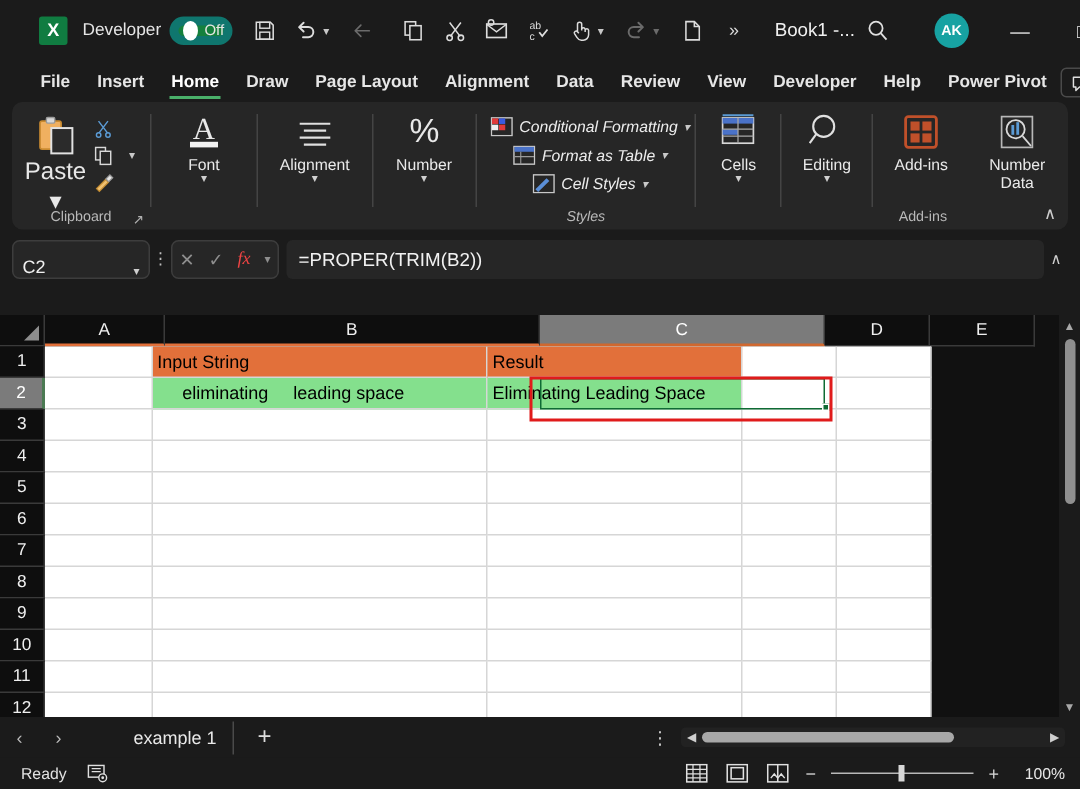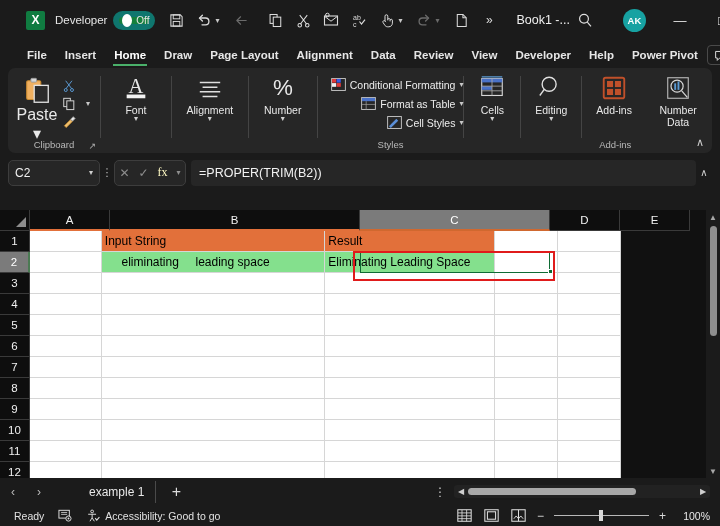--- a/index.html
+++ b/index.html
@@ -128,41 +128,41 @@
   }
   .big-btn .ic { height: 30px; display: flex; align-items: flex-end; justify-content: center; }
   .big-btn .lb { font-size: 10.5px; margin-top: 2px; }
   .big-btn .cv { font-size: 8px; line-height: 6px; color: #d0d0d0; }
 
   .clip-grp { width: 92px; flex-direction: row; align-items: flex-start; padding-left: 4px; }
   .paste-col { width: 50px; display: flex; flex-direction: column; align-items: center; padding-top: 4px; }
   .clip-small { width: 38px; display: flex; flex-direction: column; align-items: flex-start; padding-top: 5px; gap: 1px; }
   .clip-small-row { display: flex; align-items: center; height: 17px; color: #dcdcdc; }
 
-  .styles-grp { width: 146px; align-items: flex-end; padding-left: 6px; padding-top: 7px; }
+  .styles-grp { width: 146px; align-items: center; padding-left: 6px; padding-top: 7px; font-style: italic; }
   .style-item {
     display: flex; align-items: center; gap: 4px;
     font-size: 10.5px; color: #ededed; height: 19px;
   }
   .style-ic { width: 15px; height: 13px; flex: none; }
 
   .addins-wrap { display: flex; }
   .dialog-launcher { position: absolute; bottom: 2px; right: 4px; font-size: 9px; color: #b0b0b0; }
   .ribbon-collapse { position: absolute; bottom: 4px; right: 8px; font-size: 11px; color: #cfcfcf; }
 
   
   .fbar {
     position: absolute; top: 157px; left: 8px;
     width: 704px; height: 31px;
     display: flex; align-items: center;
   }
   .namebox {
     width: 92px; height: 26px; background: #262626;
     border: 1px solid #3d3d3d; border-radius: 5px;
-    display: flex; align-items: center; padding: 0 6px;
+    display: flex; align-items: flex-end; padding: 0 6px;
     font-size: 12px; color: #f0f0f0;
   }
   .namebox .nb-caret { margin-left: auto; font-size: 8px; color: #cfcfcf; }
   .fb-dots { width: 14px; text-align: center; color: #bdbdbd; font-size: 11px; }
   .fx-grp {
     width: 72px; height: 26px; background: #262626;
     border: 1px solid #3d3d3d; border-radius: 5px;
     display: flex; align-items: center; justify-content: space-around;
     color: #8e8e8e; font-size: 12px;
   }
@@ -591,21 +591,21 @@
 
   <div class="fbar">
     <div class="namebox">
       <span>C2</span>
       <span class="nb-caret">▾</span>
     </div>
     <div class="fb-dots">⋮</div>
     <div class="fx-grp">
       <span>✕</span>
       <span>✓</span>
-      <span style="font-family:'Liberation Serif',serif;color:#fef9c3;">fx</span>
+      <span style="font-style:italic;font-family:'Liberation Serif',serif;color:#ef4444;">fx</span>
       <span style="font-size:8px;">▾</span>
     </div>
     <div class="formula-input">=PROPER(TRIM(B2))</div>
     <div class="fb-expand">∧</div>
   </div>
 
   <div class="grid-area">
     <div class="corner">
         <div class="tri"></div>
       </div>
@@ -750,28 +750,20 @@
 
   <div class="statusbar">
     <span class="sb-item">Ready</span>
     <span class="sb-item">
       <svg width="14" height="13" viewBox="0 0 16 15">
           <rect x="1" y="1.5" width="12" height="9" fill="none" stroke="#e0e0e0" stroke-width="1.1"></rect>
           <path d="M3.5 4h7M3.5 6.2h7" stroke="#e0e0e0" stroke-width="0.9"></path>
           <circle cx="12" cy="11" r="3" fill="#1b1b1b" stroke="#e0e0e0" stroke-width="1.1"></circle>
           <circle cx="12" cy="11" r="1.1" fill="#e0e0e0"></circle>
         </svg>
-    </span>
-    <span class="sb-item">
-      <svg width="14" height="14" viewBox="0 0 16 16">
-          <circle cx="7" cy="2.8" r="1.6" fill="none" stroke="#e0e0e0" stroke-width="1.1"></circle>
-          <path d="M2.5 6h9M7 6v4M7 10l-2.5 4M7 10l2.5 4" stroke="#e0e0e0" stroke-width="1.1" fill="none"></path>
-          <path d="M10.5 10.5l1.8 2.2 3-3.5" stroke="#e0e0e0" stroke-width="1.2" fill="none"></path>
-        </svg>
-      <span>Accessibility: Good to go</span>
     </span>
     <div class="sb-right">
       <span class="view-ic">
         <svg width="15" height="13" viewBox="0 0 16 14">
             <rect x="0.8" y="0.8" width="14.4" height="12.4" fill="none" stroke="#e0e0e0" stroke-width="1.1"></rect>
             <path d="M1 4.2h14M1 7.4h14M1 10.4h14M5.3 1v12.2M10.3 1v12.2" stroke="#e0e0e0" stroke-width="0.9"></path>
           </svg>
       </span>
       <span class="view-ic">
         <svg width="15" height="13" viewBox="0 0 16 14">

